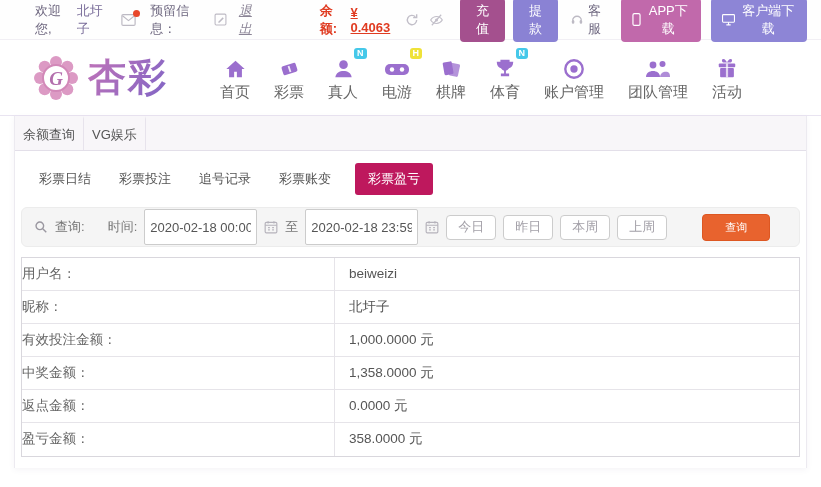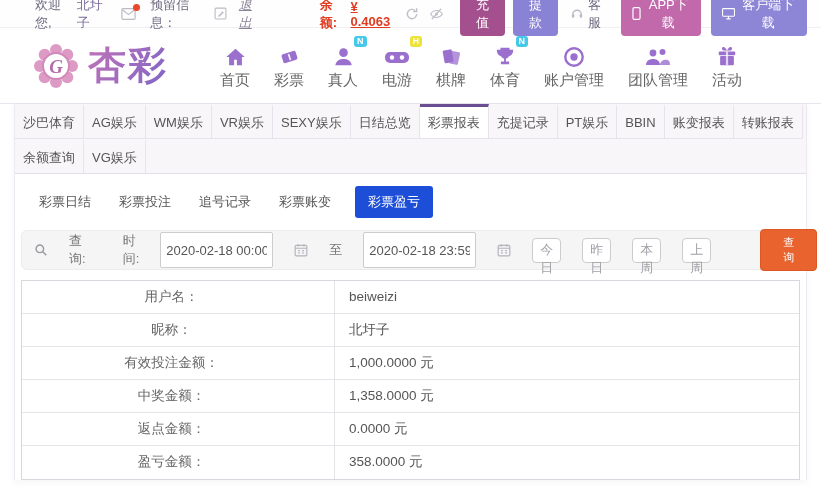--- a/index.html
+++ b/index.html
@@ -1,20 +1,20 @@
 <!DOCTYPE html>
 <html><head>
 <meta charset="utf-8">
 <style>
   * { margin:0; padding:0; box-sizing:border-box; }
   html,body { width:821px; height:487px; background:#fff; overflow:hidden;
     font-family:"Liberation Sans","DejaVu Sans",sans-serif; color:#666; }
 
   
-  .topbar { height:28px; display:flex; align-items:center; padding:0 14px 0 35px;
+  .topbar { height:40px; display:flex; align-items:center; padding:0 14px 0 35px;
     font-size:13px; color:#6f6880; border-bottom:1px solid #f1eff4; background:#fefefe; }
   .welcome { color:#6f6880; }
   .username { color:#7a6d9a; margin-left:4px; }
   .mail-wrap { position:relative; margin:0 14px 0 10px; display:inline-flex; }
   .red-dot { position:absolute; top:-4px; right:-4px; width:7px; height:7px;
     border-radius:50%; background:#e8472b; }
   .icon-gray { color:#bdbac4; display:inline-flex; align-items:center; }
   .logout { color:#8b8496; font-style:italic; text-decoration:underline; margin-left:12px; cursor:pointer; }
   .balance-group { margin-left:58px; display:flex; align-items:center; gap:4px; }
   .balance-label { color:#e03b21; font-weight:bold; }
@@ -54,40 +54,40 @@
   .tab { font-size:13px; color:#555; line-height:31px; padding:0 8px; white-space:nowrap;
     border-right:1px solid #e7e3ec; border-top:3px solid transparent; cursor:pointer; }
   .tab-row.r1 .tab { border-bottom:1px solid #e7e3ec; }
   .tab.active { background:#fff; border-top:3px solid #6b4d92; border-bottom:1px solid #fff; }
   .tab-row.r2 .tab { border-bottom:none; }
   .tab-row .filler { flex:1; }
 
   
   .subtabs { display:flex; align-items:flex-start; gap:20px; padding:12px 0 10px 20px; background:#fff; }
   .subtab { font-size:13px; color:#555; cursor:pointer; padding:7px 4px; }
-  .subtab.active { background:#1d4ed8; color:#fff; border-radius:3px; padding:7px 13px; }
+  .subtab.active { background:#be185d; color:#fff; border-radius:3px; padding:7px 13px; }
 
   
   .query-panel { margin:2px 6px 0 6px; background:#f5f5f5; border:1px solid #ececec;
     border-radius:6px; height:40px; display:flex; align-items:center; padding:0 10px 0 12px;
-    gap:21px; font-size:13px; color:#777; }
+    gap:7px; font-size:13px; color:#777; }
   .q-input { width:113px; height:36px; border:1px solid #ccc; border-radius:2px;
     font-size:13px; color:#555; padding:0 5px; font-family:inherit; background:#fff; }
   .cal-icon { color:#b5b2bb; display:inline-flex; cursor:pointer; }
   .quick-btn { width:50px; height:25px; border:1px solid #ccc; border-radius:4px; background:#fff;
     color:#a3a0a8; font-size:13px; line-height:18px; text-align:center; padding:2px 7px;
     cursor:pointer; overflow:visible; word-break:break-all; }
   .submit-btn { margin-left:28px; background:#e8632e; border:1px solid #dd5722; color:#fff;
     font-size:11px; padding:5px 22px; border-radius:4px; cursor:pointer; font-family:inherit; }
 
   
   .report { margin:10px 6px 0 6px; border:1px solid #d9d7dd; }
   .report-row { display:flex; border-bottom:1px solid #e6e4e9; height:33px; }
   .report-row:last-child { border-bottom:none; }
-  .cell-label { width:313px; text-align:center; padding-right:13px; font-size:13.5px; color:#666;
+  .cell-label { width:313px; text-align:left; padding-right:13px; font-size:13.5px; color:#666;
     line-height:32px; border-right:1px solid #e6e4e9; }
   .cell-value { flex:1; padding-left:14px; font-size:13.5px; color:#555; line-height:32px; }
 
   svg { display:block; }
 </style>
 </head>
 <body>
 
 <div class="topbar">
   <span class="welcome">欢迎您,</span>
@@ -271,35 +271,20 @@
           </svg>
       </span>
       <span>活动</span>
     </div>
   </div>
 </div>
 
 <div class="container">
 
   <div class="tabs">
-    <div class="tab-row r1">
-      <div class="tab">沙巴体育</div>
-      <div class="tab">AG娱乐</div>
-      <div class="tab">WM娱乐</div>
-      <div class="tab">VR娱乐</div>
-      <div class="tab">SEXY娱乐</div>
-      <div class="tab">日结总览</div>
-      <div class="tab active">彩票报表</div>
-      <div class="tab">充提记录</div>
-      <div class="tab">PT娱乐</div>
-      <div class="tab">BBIN</div>
-      <div class="tab">账变报表</div>
-      <div class="tab">转账报表</div>
-      <div class="filler"></div>
-    </div>
     <div class="tab-row r2">
       <div class="tab">余额查询</div>
       <div class="tab">VG娱乐</div>
       <div class="filler"></div>
     </div>
   </div>
 
   <div class="subtabs">
     <div class="subtab">彩票日结</div>
     <div class="subtab">彩票投注</div>

